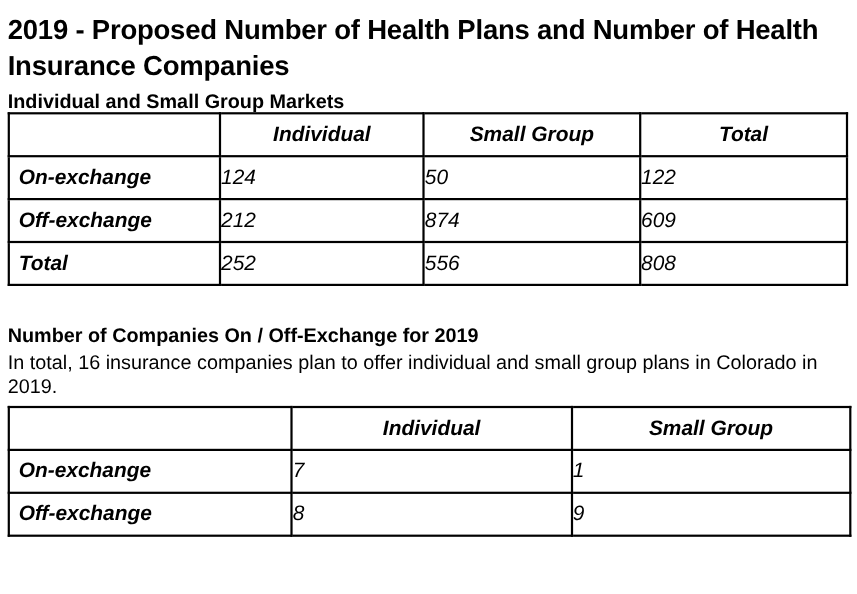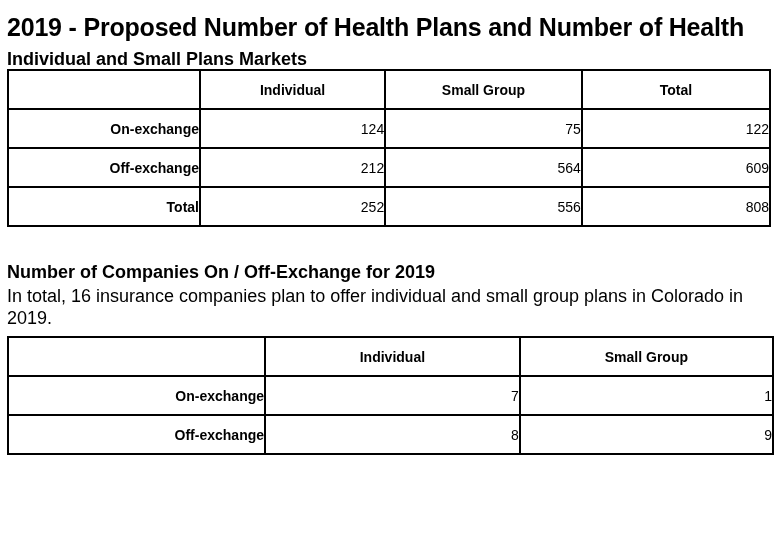--- a/index.html
+++ b/index.html
@@ -50,43 +50,45 @@
   }
   table {
     border-collapse: collapse;
     table-layout: fixed;
     width: 764px;
   }
   .companies-table { width: 767px; margin-top: 7px; }
   th, td {
     border: 2px solid #000000;
     height: 37px;
-    font-size: 14px;
+    font-size: 19px;
     padding: 0;
     overflow: hidden;
     vertical-align: middle;
+    font-style: italic;
   }
   th { font-weight: bold; text-align: center; }
   td.row-label {
     font-weight: bold;
-    text-align: right;
+    text-align: left;
     padding-left: 8px;
   }
-  td.num { text-align: right; font-weight: normal; }
+  td.num { text-align: left; font-weight: normal; }
 </style>
 </head>
 <body>
 
 <div class="page">
   <div class="content">
 
     <h1 class="doc-title">
       <span class="line">2019 - Proposed Number of Health Plans and Number of Health</span>
+      <span class="line">Insurance Companies</span>
     </h1>
-    <div class="doc-subtitle">Individual and Small Plans Markets</div>
+    <div class="doc-subtitle">Individual and Small Group Markets</div>
 
 
     <table class="plans-table">
       <colgroup>
         <col style="width:25.2%">
         <col style="width:24.3%">
         <col style="width:25.8%">
         <col style="width:24.7%">
       </colgroup>
       <thead>
@@ -94,27 +96,27 @@
           <th></th>
           <th>Individual</th>
           <th>Small Group</th>
           <th>Total</th>
         </tr>
       </thead>
       <tbody>
         <tr>
           <td class="row-label">On-exchange</td>
           <td class="num">124</td>
-          <td class="num">75</td>
+          <td class="num">50</td>
           <td class="num">122</td>
         </tr>
         <tr>
           <td class="row-label">Off-exchange</td>
           <td class="num">212</td>
-          <td class="num">564</td>
+          <td class="num">874</td>
           <td class="num">609</td>
         </tr>
         <tr>
           <td class="row-label">Total</td>
           <td class="num">252</td>
           <td class="num">556</td>
           <td class="num">808</td>
         </tr>
       </tbody>
     </table>

